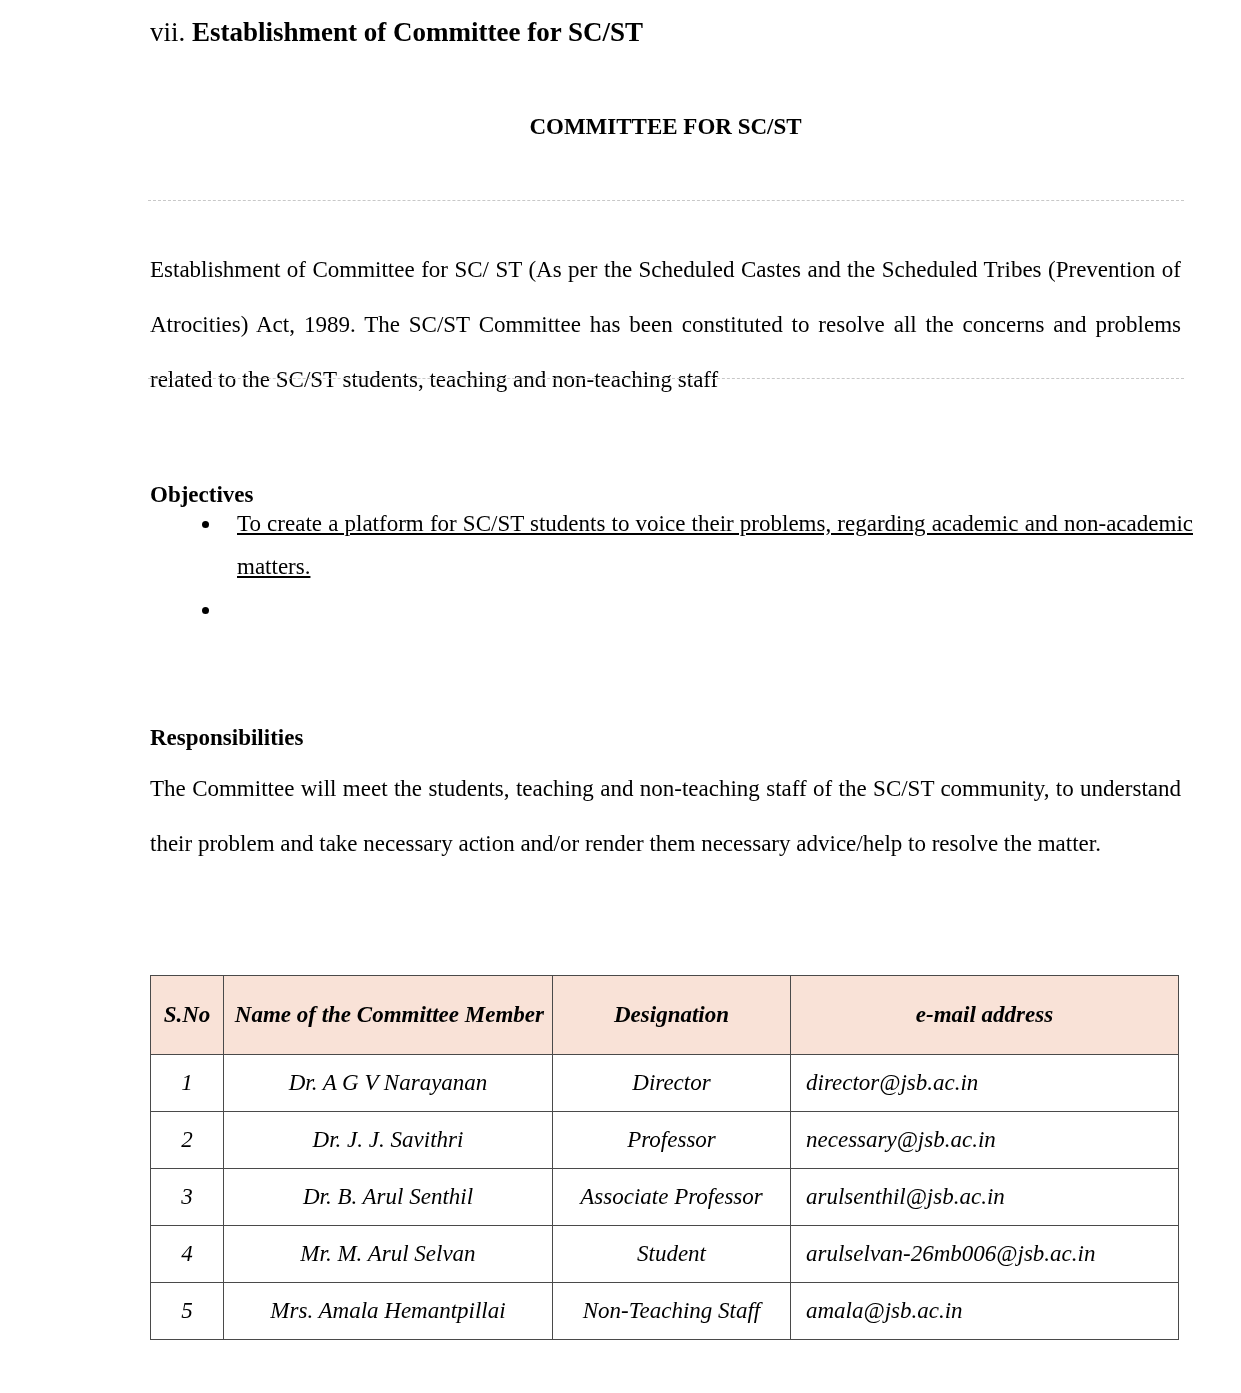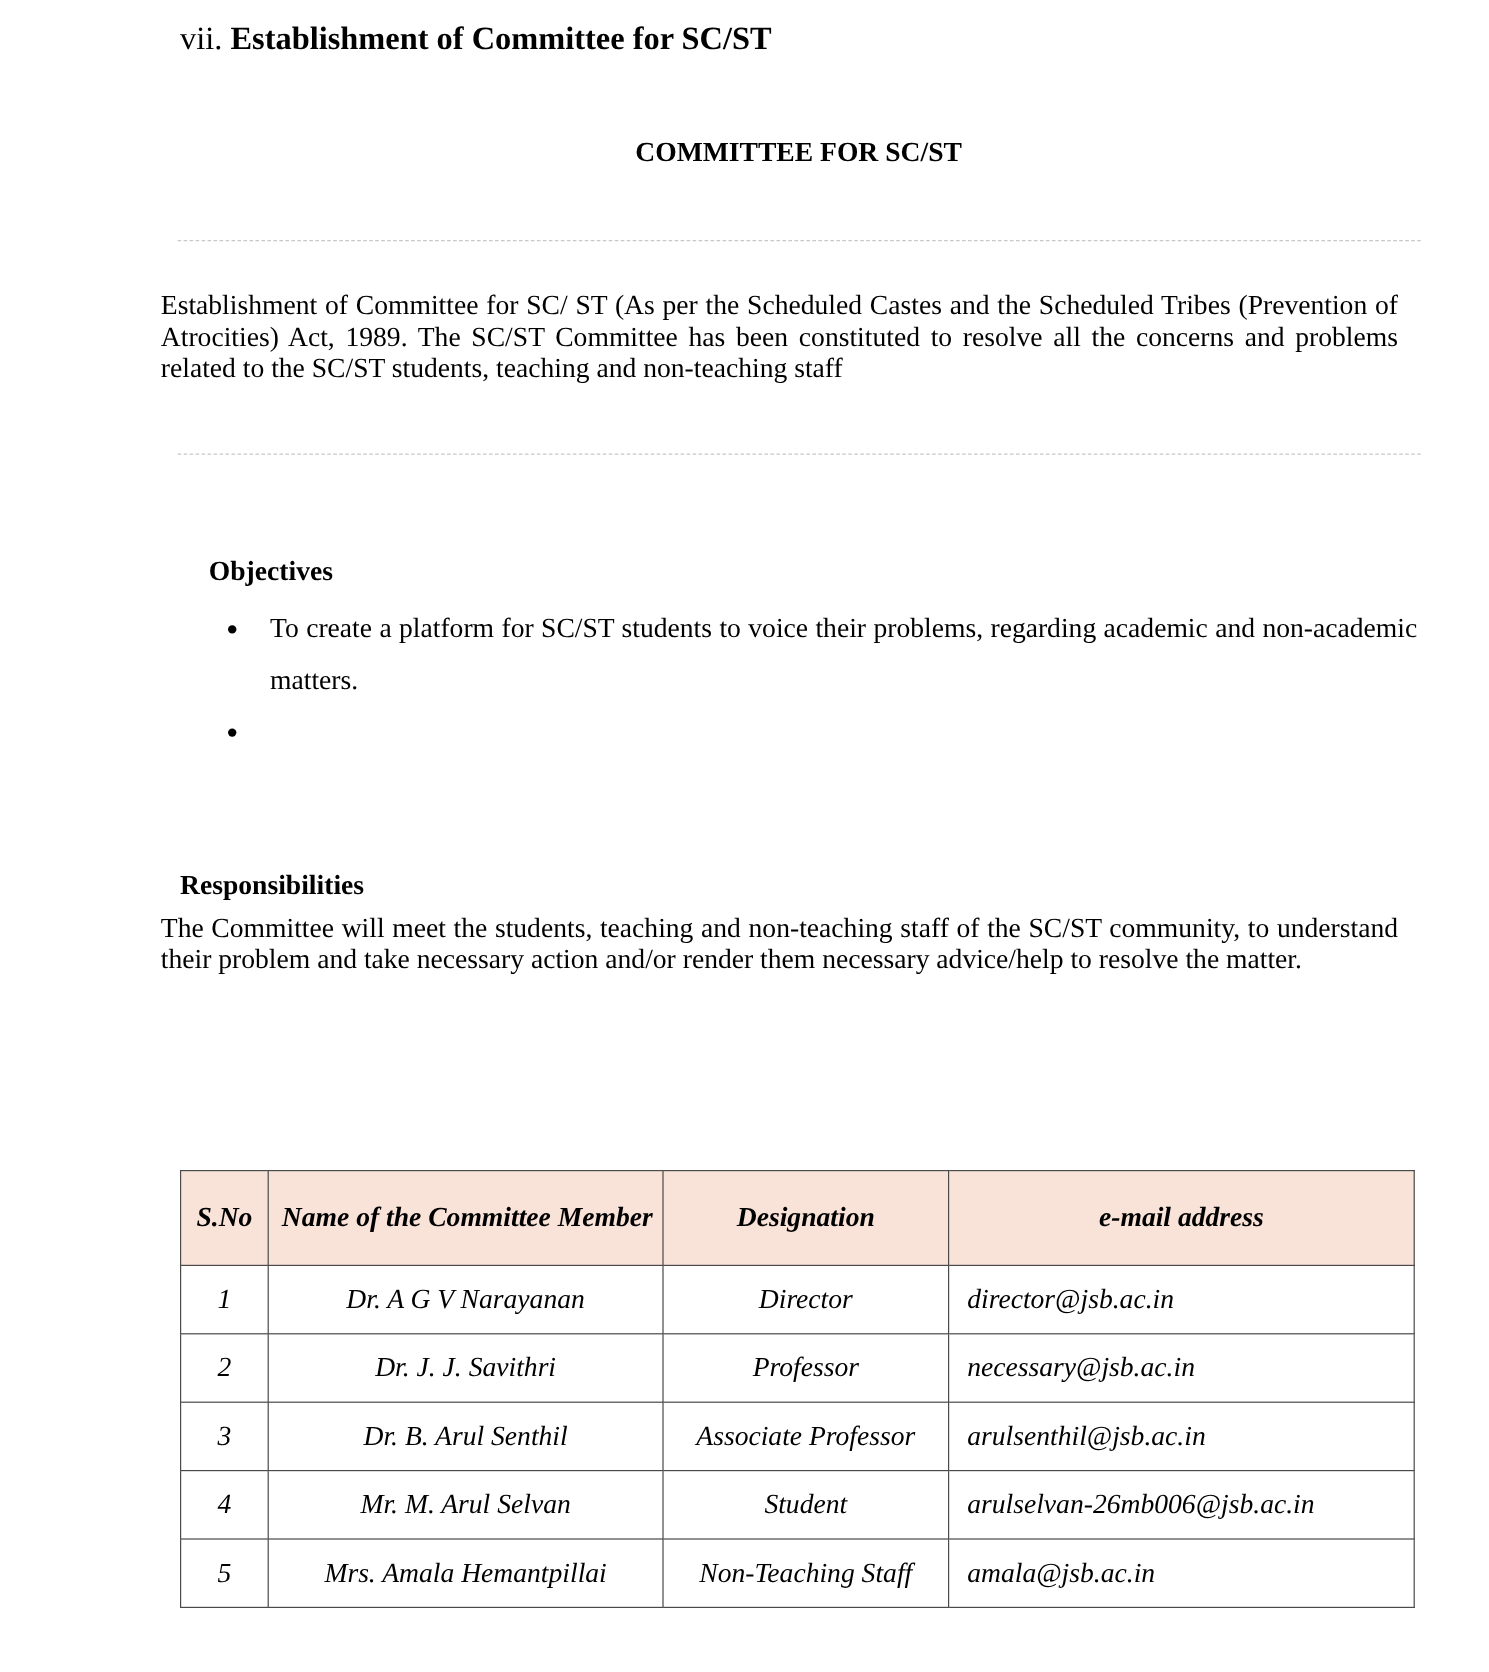--- a/index.html
+++ b/index.html
@@ -7,25 +7,25 @@
       width: 1241px; height: 1393px; position: relative; overflow: hidden;
       font-family: "Liberation Serif", "DejaVu Serif", serif;
       color: #000;
     }
     .abs { position: absolute; }
     .section-heading { left: 150px; top: 17px; font-size: 27px; white-space: nowrap; }
     .section-heading b { font-weight: bold; }
     .center-title { left: 0; width: 1331px; top: 114px; text-align: center; font-size: 23px; font-weight: bold; }
     .dashed { left: 148px; width: 1036px; height: 0; border-top: 1.5px dashed #c8c8c8; }
     .para {
-      left: 134px; width: 1031px; font-size: 23px; line-height: 26px; text-align: justify;
+      left: 150px; width: 1031px; font-size: 23px; line-height: 55px; text-align: justify;
     }
     .para.last-line-left { text-align-last: left; }
     .sub-heading { left: 150px; font-size: 23px; font-weight: bold; }
-    .bullets { left: 150px; width: 1031px; top: 502px; margin: 0; padding: 0; list-style: none; }
+    .bullets { left: 162px; width: 1031px; top: 502px; margin: 0; padding: 0; list-style: none; text-decoration: underline; }
     .bullets li {
       position: relative; padding-left: 75px; font-size: 23px; line-height: 43px;
       text-align: justify; text-align-last: left;
     }
     .bullets li .dot {
       position: absolute; left: 40px; top: 19px; width: 7px; height: 7px; border-radius: 50%; background: #000;
     }
     table.members {
       position: absolute; left: 150px; top: 975px; width: 1029px;
       border-collapse: collapse; font-size: 23px; font-style: italic;
@@ -49,21 +49,21 @@
 </div>
 
 <div class="abs center-title">COMMITTEE FOR SC/ST</div>
 
 <div class="abs dashed" style="top:200px;"></div>
 
 <div class="abs para last-line-left" style="top:242px;">Establishment of Committee for SC/ ST (As per the Scheduled Castes and the Scheduled Tribes (Prevention of Atrocities) Act, 1989. The SC/ST Committee has been constituted to resolve all the concerns and problems related to the SC/ST students, teaching and non-teaching staff</div>
 
 <div class="abs dashed" style="top:378px;"></div>
 
-<div class="abs sub-heading" style="top:463px;margin-left:24px;">Objectives</div>
+<div class="abs sub-heading" style="top:482px;">Objectives</div>
 
 <ul class="abs bullets">
   <li>
     <span class="dot"></span>
     <span>To create a platform for SC/ST students to voice their problems, regarding academic and non-academic matters.</span>
   </li>
   <li>
     <span class="dot"></span>
   </li>
 </ul>

